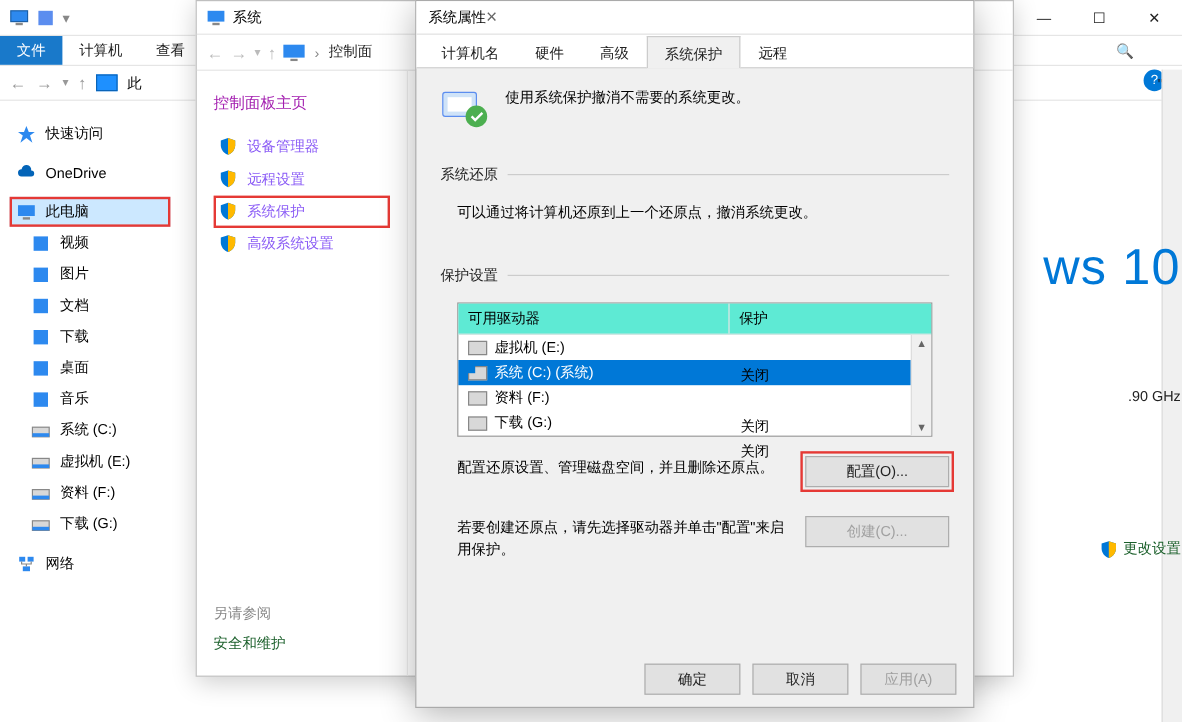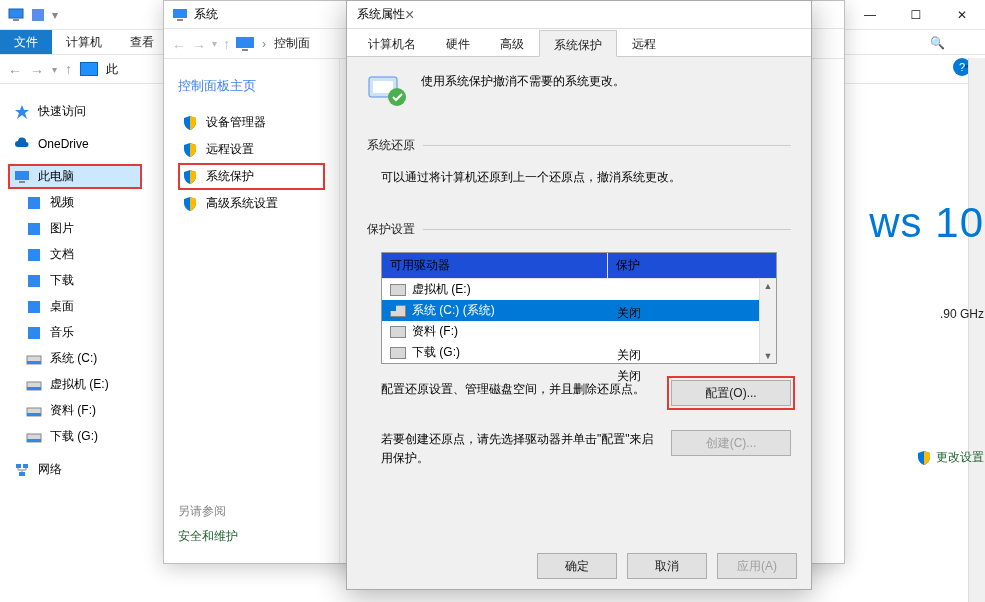--- a/index.html
+++ b/index.html
@@ -25,30 +25,30 @@
 
 
 .cp-window { position: absolute; left: 163px; top: 0; width: 682px; height: 564px; background: #fff; border: 1px solid #bfbfbf; box-shadow: 0 4px 20px rgba(0,0,0,.2); }
 .cp-titlebar { height: 28px; display: flex; align-items: center; padding: 0 8px; gap: 6px; border-bottom: 1px solid #e5e5e5; }
 .cp-nav { height: 30px; display: flex; align-items: center; gap: 6px; padding: 0 8px; border-bottom: 1px solid #e5e5e5; }
 .cp-nav .arrow { color: #bbb; font-size: 14px; }
 .cp-nav .crumb { color: #222; }
 .cp-nav .sep { color: #888; margin: 0 2px; }
 .cp-body { display: flex; height: calc(100% - 58px); }
 .cp-left { width: 176px; padding: 18px 14px; border-right: 1px solid #eee; position: relative; }
-.cp-left .heading { color: #3b82f6; font-size: 13px; margin-bottom: 14px; }
-.cp-left .link { display: flex; align-items: flex-end; gap: 8px; padding: 5px 4px; color: #000000; cursor: pointer; }
+.cp-left .heading { color: #a21caf; font-size: 13px; margin-bottom: 14px; }
+.cp-left .link { display: flex; align-items: flex-start; gap: 8px; padding: 5px 4px; color: #8b5cf6; cursor: pointer; }
 .cp-left .link.hl-red { border: 2px solid #e53935; padding: 3px 2px; }
 .shield { width: 16px; height: 16px; }
 .cp-left .seealso { position: absolute; bottom: 18px; left: 14px; }
 .cp-left .seealso .st { color: #888; margin-bottom: 8px; }
 .cp-left .seealso .sl { color: #1a5f2a; }
 .cp-right { flex: 1; position: relative; }
 .win10 { position: absolute; right: -140px; top: 140px; font-size: 42px; color: #0078d7; font-weight: 300; letter-spacing: 1px; }
-.ghz { position: absolute; right: -140px; top: 248px; color: #222; }
+.ghz { position: absolute; right: -140px; top: 264px; color: #222; }
 .chg { position: absolute; right: -140px; top: 390px; color: #1a5f2a; display:flex; align-items:center; gap:4px; }
 
 
 .bg-ctl { position: absolute; right: 0; top: 0; height: 30px; display: flex; }
 .bg-ctl .cbtn { width: 46px; display: flex; align-items: center; justify-content: center; color: #222; }
 .bg-search { position: absolute; right: 40px; top: 36px; color: #888; }
 .bg-help { position: absolute; right: 14px; top: 58px; width: 18px; height: 18px; border-radius: 50%; background: #0078d7; color: #fff; font-size: 11px; display:flex; align-items:center; justify-content:center; }
 .bg-board { position: absolute; right: 148px; top: 36px; color: #222; }
 .bg-pctxt { position: absolute; right: 0; top: 60px; color: #222; }
 
@@ -63,21 +63,21 @@
 .sp-intro .intro-icon { width: 40px; height: 34px; }
 .sp-section-head { display: flex; align-items: center; margin: 10px 0 14px; }
 .sp-section-head .lbl { color: #222; }
 .sp-section-head .line { flex: 1; height: 1px; background: #ccc; margin-left: 8px; }
 .sp-row { display: flex; align-items: flex-start; gap: 16px; padding-left: 14px; }
 .sp-row .txt { flex: 1; line-height: 1.6; }
 .wbtn { min-width: 120px; height: 26px; background: #e1e1e1; border: 1px solid #adadad; color: #222; display: flex; align-items: center; justify-content: center; cursor: pointer; }
 .wbtn.disabled { color: #a0a0a0; }
 .wbtn.hl-red { outline: 2px solid #e53935; outline-offset: 2px; }
 .drive-list { margin: 4px 14px 16px; border: 1px solid #999; background: #fff; }
-.dl-head { display: flex; background: #1d4ed8; border-bottom: 1px solid #e5e5e5; }
+.dl-head { display: flex; background: #5eead4; border-bottom: 1px solid #e5e5e5; }
 .dl-head .c1 { flex: 1; padding: 4px 8px; border-right: 1px solid #e5e5e5; }
 .dl-head .c2 { width: 150px; padding: 4px 8px; }
 .dl-head .csb { width: 18px; }
 .dl-body { max-height: 92px; display:flex; }
 .dl-rows { flex:1; }
 .dl-sb { width: 17px; background: #f0f0f0; border-left: 1px solid #ddd; display:flex; flex-direction:column; justify-content:space-between; align-items:center; }
 .dl-sb .ar { font-size: 9px; color:#666; padding:2px 0; }
 .dl-row { display: flex; align-items: center; height: 21px; }
 .dl-row.sel { background: #0078d7; color: #fff; }
 .dl-row .c1 { flex: 1; padding: 0 8px; display: flex; align-items: center; gap: 6px; }

